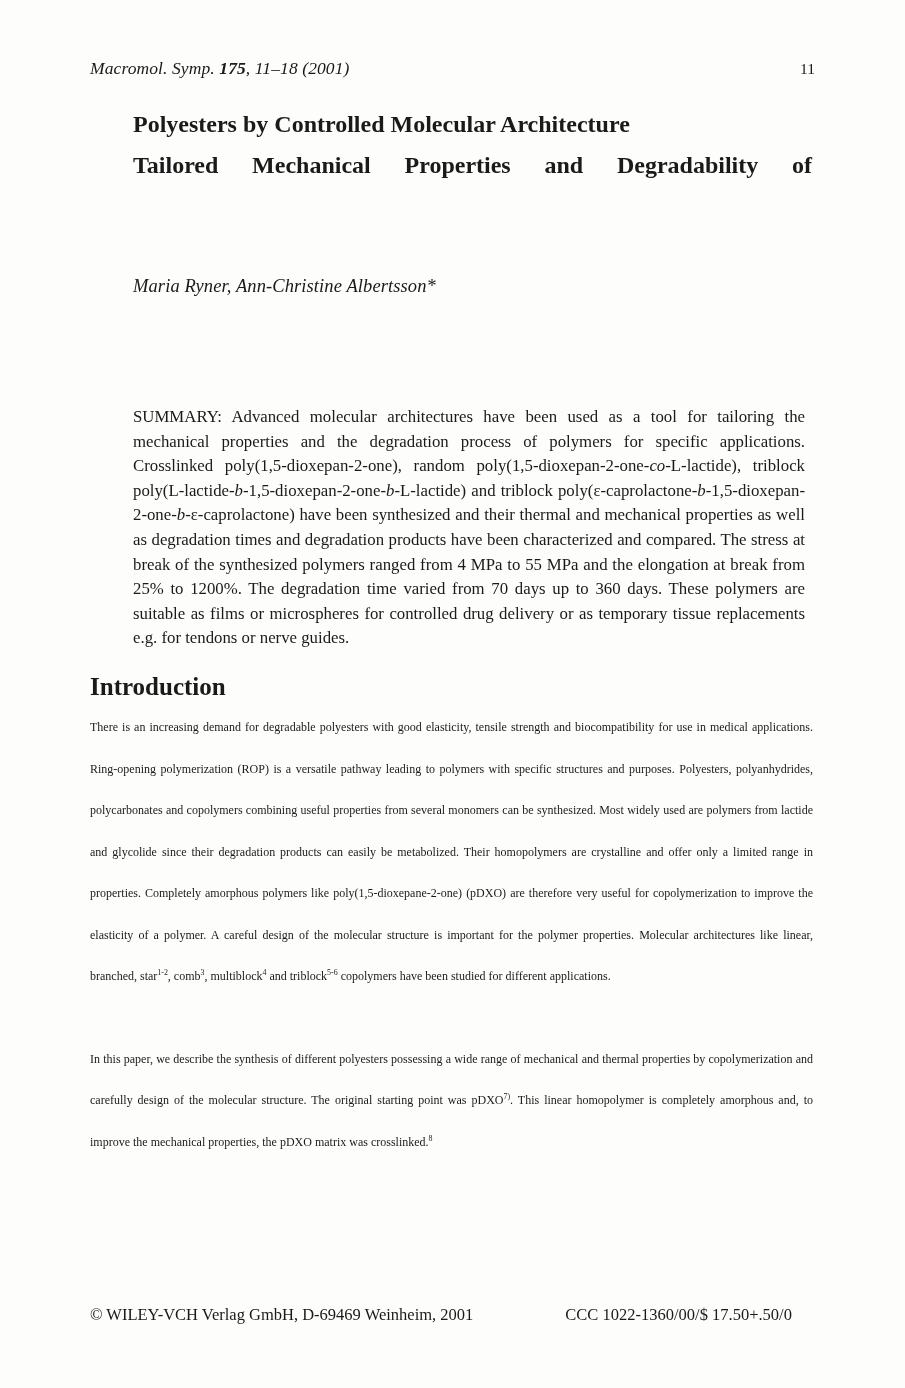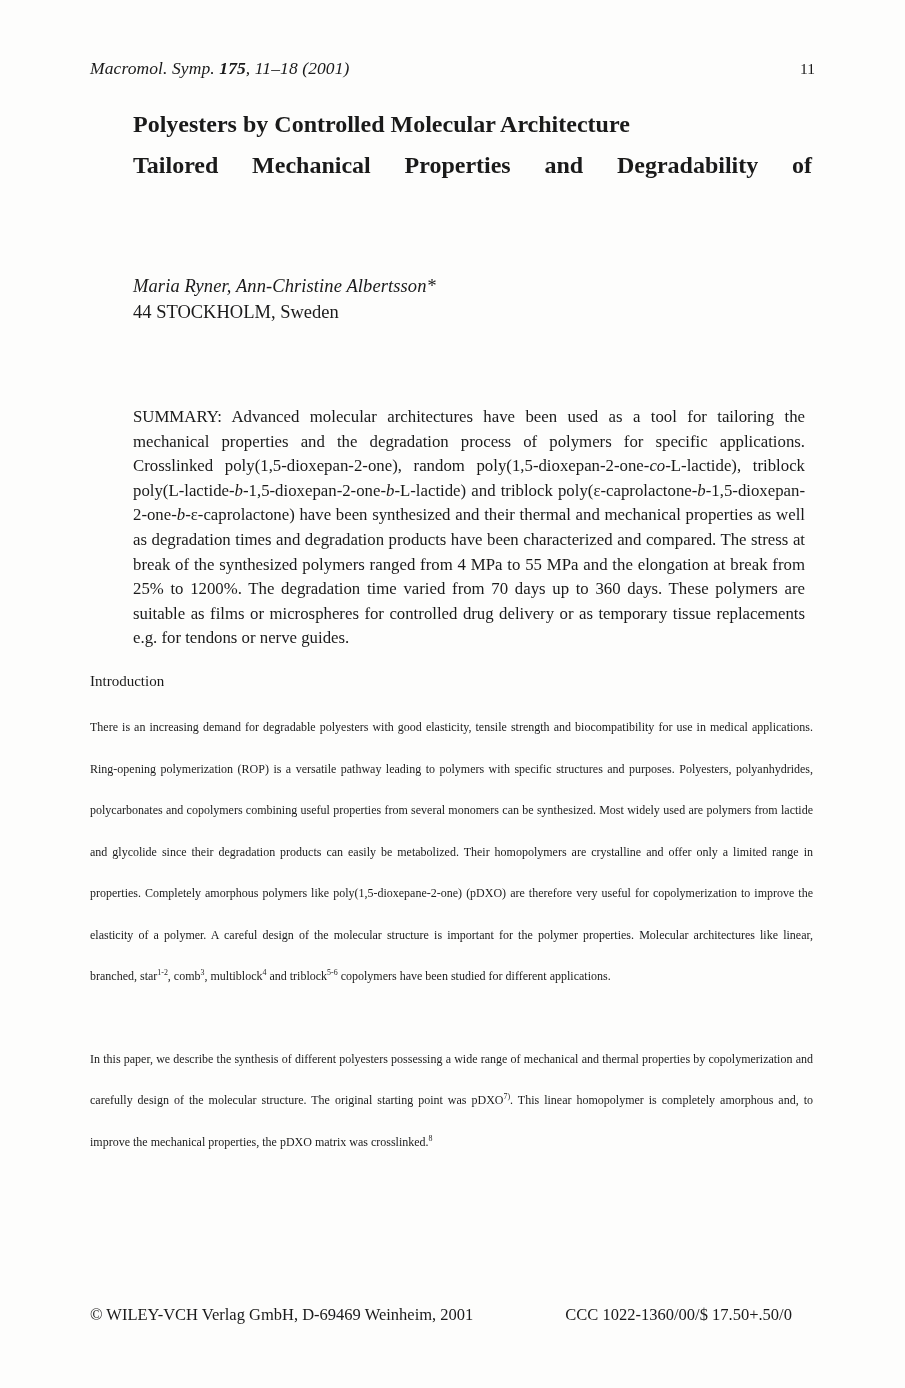--- a/index.html
+++ b/index.html
@@ -106,22 +106,22 @@
     text-align: justify;
     text-justify: inter-word;
   }
   .summary .lead { }
 
   
   .section-heading {
     position: absolute;
     left: 90px;
     top: 673px;
-    font-weight: normal;
-    font-size: 15px;
+    font-weight: bold;
+    font-size: 25px;
   }
 
   
   .body-block {
     position: absolute;
     left: 90px;
     top: 707px;
     width: 723px;
     font-size: 12px;
     line-height: 41.5px;
@@ -166,21 +166,20 @@
   </div>
 
   <div class="title-block">
     <div class="title-line last">Polyesters by Controlled Molecular Architecture</div>
     <div class="title-line">Tailored  Mechanical  Properties  and  Degradability  of</div>
   </div>
 
   <div class="authors">Maria Ryner, Ann-Christine Albertsson*</div>
 
   <div class="affiliation">
-    <div class="affil-line">44 STOCKHOLM, Sweden</div>
   </div>
 
   <div class="summary"><span class="lead">SUMMARY:</span><span> Advanced molecular architectures have been used as a tool for tailoring the mechanical properties and the degradation process of polymers for specific applications. Crosslinked poly(1,5-dioxepan-2-one), random poly(1,5-dioxepan-2-one-</span><i>co</i><span>-L-lactide), triblock poly(L-lactide-</span><i>b</i><span>-1,5-dioxepan-2-one-</span><i>b</i><span>-L-lactide) and triblock poly(ε-caprolactone-</span><i>b</i><span>-1,5-dioxepan-2-one-</span><i>b</i><span>-ε-caprolactone) have been synthesized and their thermal and mechanical properties as well as degradation times and degradation products have been characterized and compared. The stress at break of the synthesized polymers ranged from 4 MPa to 55 MPa and the elongation at break from 25% to 1200%. The degradation time varied from 70 days up to 360 days. These polymers are suitable as films or microspheres for controlled drug delivery or as temporary tissue replacements e.g. for tendons or nerve guides.</span></div>
 
   <div class="section-heading">Introduction</div>
 
   <div class="body-block">
     <p><span>There is an increasing demand for degradable polyesters with good elasticity, tensile strength and biocompatibility for use in medical applications. Ring-opening polymerization (ROP) is a versatile pathway leading to polymers with specific structures and purposes. Polyesters, polyanhydrides, polycarbonates and copolymers combining useful properties from several monomers can be synthesized. Most widely used are polymers from lactide and glycolide since their degradation products can easily be metabolized. Their homopolymers are crystalline and offer only a limited range in properties. Completely amorphous polymers like poly(1,5-dioxepane-2-one) (pDXO) are therefore very useful for copolymerization to improve the elasticity of a polymer. A careful design of the molecular structure is important for the polymer properties. Molecular architectures like linear, branched, star</span><sup>1-2</sup><span>, comb</span><sup>3</sup><span>, multiblock</span><sup>4</sup><span> and triblock</span><sup>5-6</sup><span> copolymers have been studied for different applications.</span></p>
 
     <p class="spaced"><span>In this paper, we describe the synthesis of different polyesters possessing a wide range of mechanical and thermal properties by copolymerization and carefully design of the molecular structure. The original starting point was pDXO</span><sup>7)</sup><span>. This linear homopolymer is completely amorphous and, to improve the mechanical properties, the pDXO matrix was crosslinked.</span><sup>8</sup></p>

